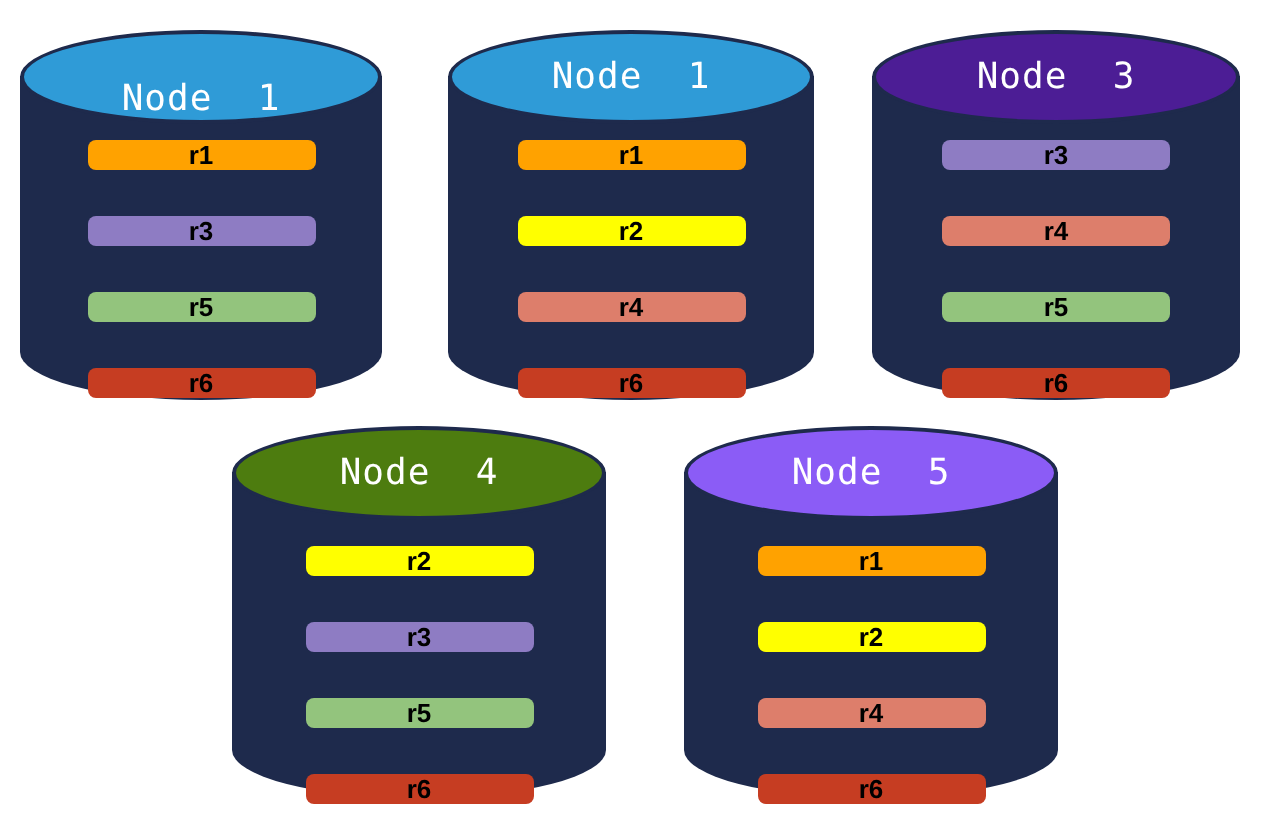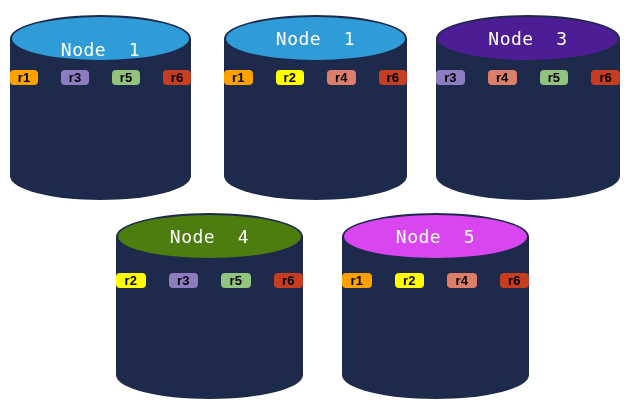--- a/index.html
+++ b/index.html
@@ -40,21 +40,21 @@
     color: #ffffff;
     font-family: "DejaVu Sans Mono", monospace;
     font-size: 18px;
     white-space: pre;
     letter-spacing: 0.5px;
   }
   .bars {
     position: absolute;
     left: 0; right: 0; top: 55px;
     display: flex;
-    flex-direction: row;
+    flex-direction: column;
     align-items: center;
     gap: 23px;
     border-radius: 16px;
   }
   .n4 .bars, .n5 .bars { top: 60px; }
   .bar {
     width: 114px;
     height: 15px;
     border-radius: 4px;
     display: flex;
@@ -153,21 +153,21 @@
         <span class="bar-label">r5</span>
       </div>
       <div class="bar" style="background-color: rgb(198, 61, 34);">
         <span class="bar-label">r6</span>
       </div>
     </div>
   </div>
 
   <div class="node n5">
     <div class="cyl-body" style="background-color: rgb(30, 42, 76);"></div>
-    <div class="cyl-top" style="background-color: #d946ef;">
+    <div class="cyl-top" style="background-color: #8b5cf6;">
       <span class="node-label">Node  5</span>
     </div>
     <div class="bars">
       <div class="bar" style="background-color: rgb(255, 162, 0);">
         <span class="bar-label">r1</span>
       </div>
       <div class="bar" style="background-color: rgb(255, 255, 0);">
         <span class="bar-label">r2</span>
       </div>
       <div class="bar" style="background-color: rgb(221, 126, 107);">

